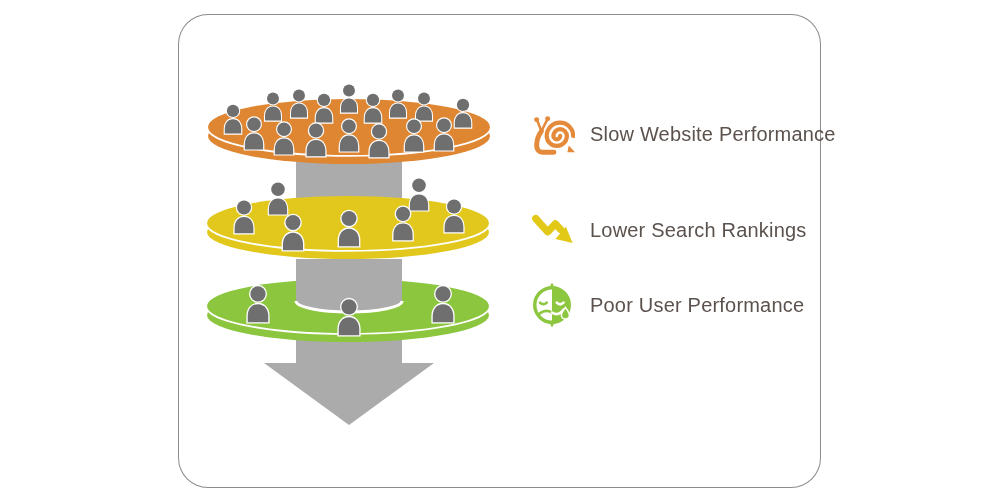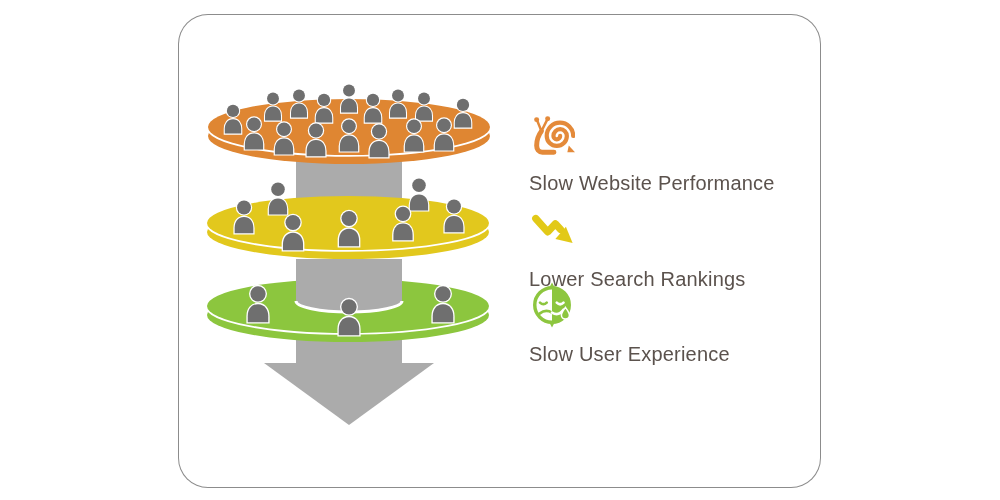--- a/index.html
+++ b/index.html
@@ -19,21 +19,21 @@
   }
   .funnel-svg {
     position:absolute; left:12px; top:61px;
     width:315px; height:360px;
   }
   [data-people] { stroke:#ffffff; stroke-width:3; paint-order:stroke; }
   .disc-sep { fill:none; stroke:#ffffff; stroke-width:3.5; }
   .cyl-edge { fill:none; stroke:#ffffff; stroke-width:3; }
   .legend-row {
     position:absolute; left:350px; height:46px;
-    display:flex; align-items:flex-start; gap:15px;flex-direction:column;
+    display:flex; align-items:center; gap:15px;
   }
   .legend-row.r1 { top:96px; }
   .legend-row.r2 { top:192px; }
   .legend-row.r3 { top:267px; }
   .legend-icon { width:46px; height:46px; flex:0 0 auto; }
   .legend-label {
     font-size:20px; letter-spacing:0.2px; white-space:nowrap;
     color:#5B524D;
   }
 </style>
@@ -139,16 +139,16 @@
       <path fill="currentColor" d="M24 6 A18 18 0 0 1 24 42 Z"></path>
       <circle cx="24" cy="24" r="18" fill="none" stroke="currentColor" stroke-width="3.6"></circle>
       <path fill="currentColor" d="M24 0.5 l3.2 6 h-6.4 z"></path>
       <path fill="currentColor" d="M24 47.5 l3.2 -6 h-6.4 z"></path>
       <path fill="none" stroke="currentColor" stroke-width="2.8" stroke-linecap="round" d="M11.5 21.5 q3.5 3.5 7 0"></path>
       <path fill="none" stroke="#ffffff" stroke-width="2.8" stroke-linecap="round" d="M29 21.5 q3.5 3.5 7 0"></path>
       <path fill="none" stroke="currentColor" stroke-width="2.8" stroke-linecap="round" d="M11 33 q6.5 -5 13 -1"></path>
       <path fill="none" stroke="#ffffff" stroke-width="2.8" stroke-linecap="round" d="M24 32 q7 4 12 -3"></path>
       <path fill="currentColor" stroke="#ffffff" stroke-width="1.6" d="M38 26.5 c2.6 3.6 4.2 5.7 4.2 8 a4.2 4.2 0 0 1 -8.4 0 c0 -2.3 1.6 -4.4 4.2 -8 z"></path>
     </svg>
-    <span class="legend-label" style="color: rgb(91, 82, 77);">Slow User Experience</span>
+    <span class="legend-label" style="color: rgb(91, 82, 77);">Poor User Performance</span>
   </div>
 
 </div>
 
 </body></html>

